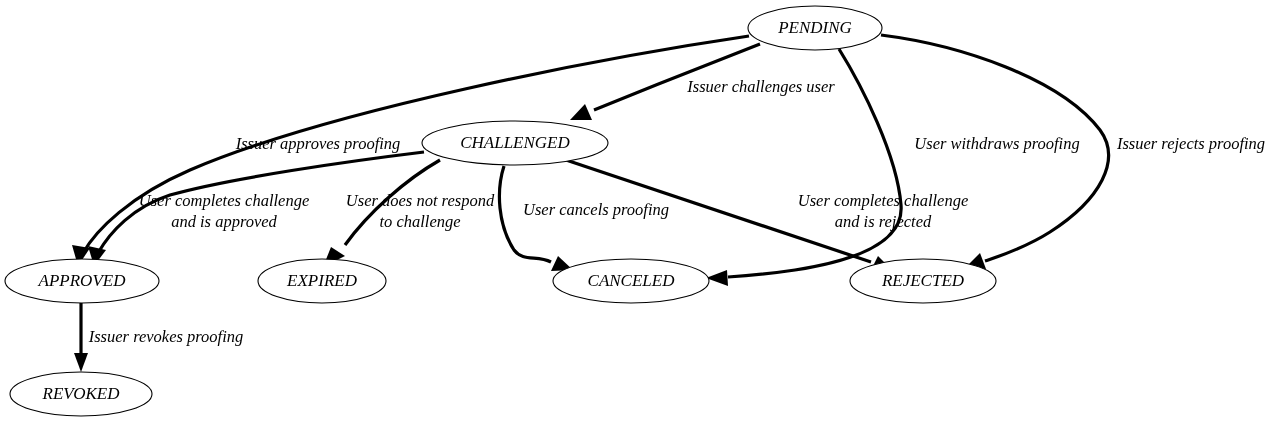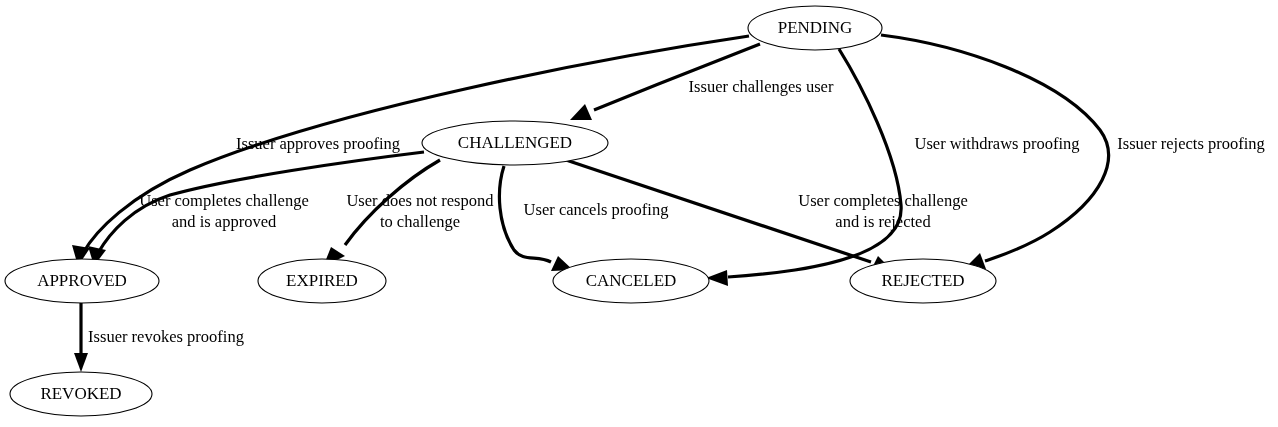--- a/index.html
+++ b/index.html
@@ -11,20 +11,21 @@
     width: 1278px;
     height: 427px;
     font-family: "Liberation Serif", "DejaVu Serif", serif;
     overflow: hidden;
   }
   #diagram-root {
     position: relative;
     width: 1278px;
     height: 427px;
     background: #ffffff;
+    font-style: italic;
   }
   svg#graph {
     display: block;
     width: 1278px;
     height: 427px;
   }
   .node-ellipse {
     fill: #ffffff;
     stroke: #000000;
     stroke-width: 1.1;

